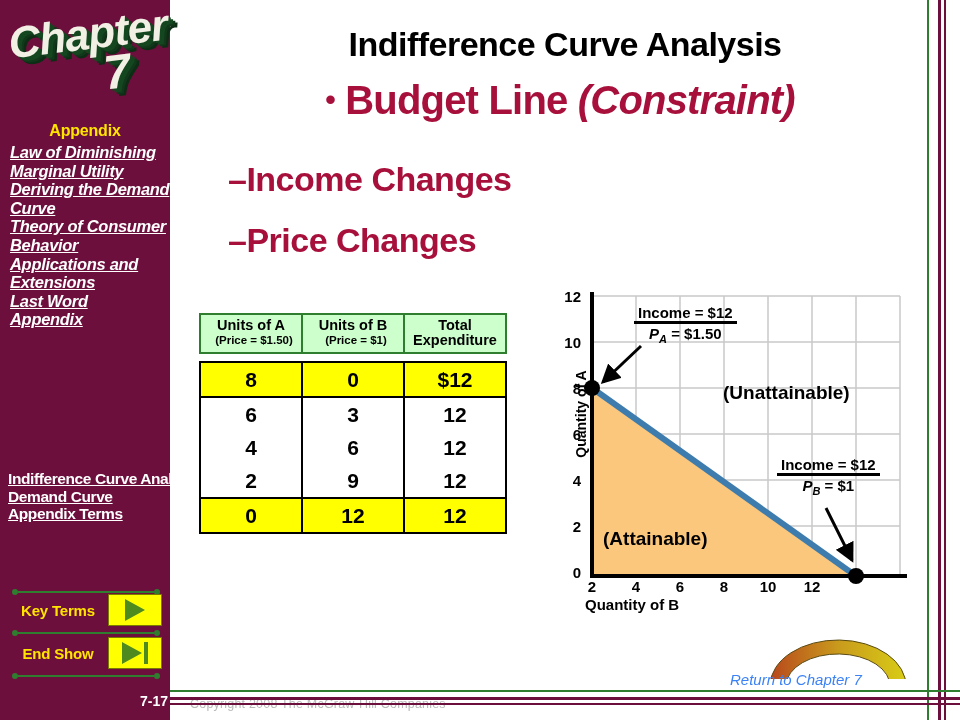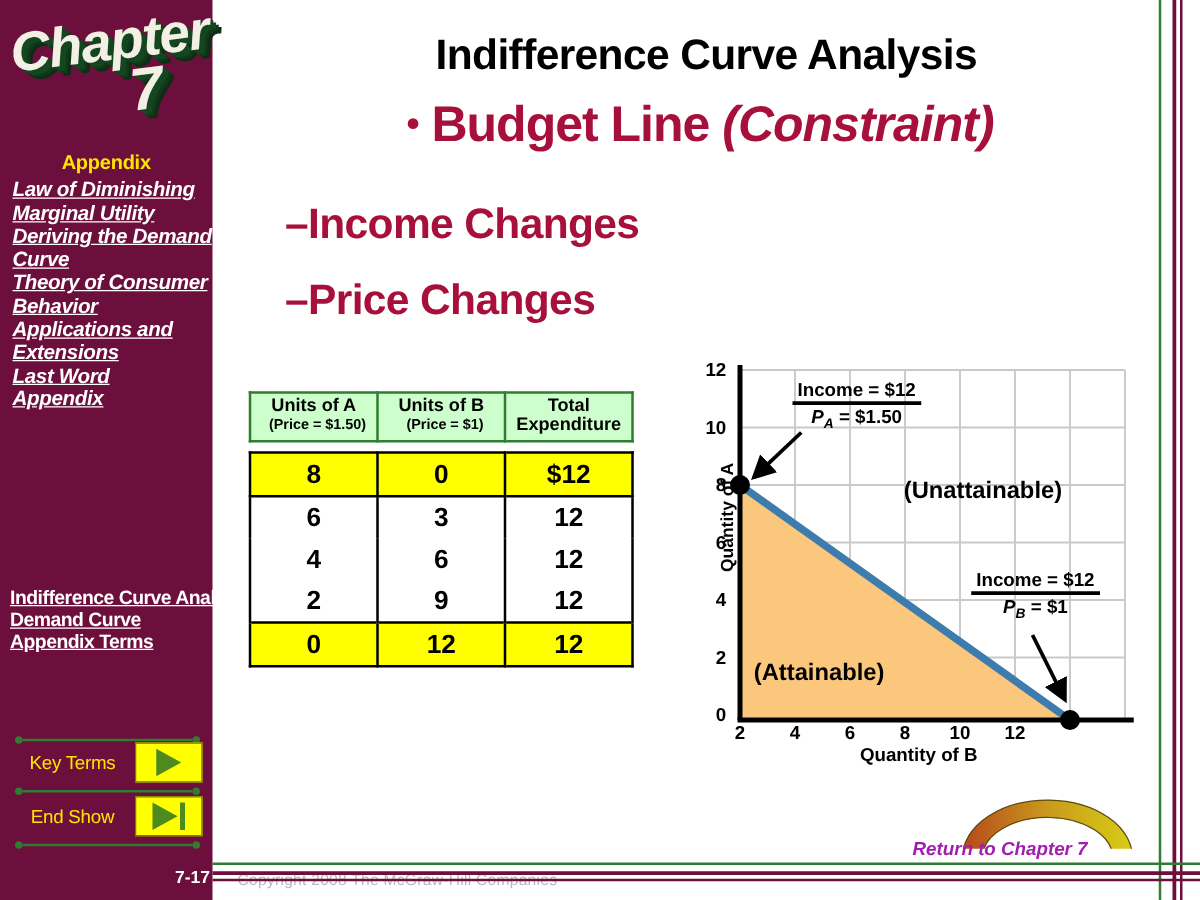--- a/index.html
+++ b/index.html
@@ -119,21 +119,21 @@
   .sep .dot.r { right: 0; }
 
   .navbtn-row {
     position: absolute;
     left: 8px; width: 160px; height: 36px;
     display: flex; align-items: center;
   }
   .navbtn-label {
     color: #ffe400;
     font-size: 15px;
-    font-weight: normal;
+    font-weight: bold;
     width: 100px;
     text-align: center;
     letter-spacing: -0.2px;
   }
   .navbtn-box {
     width: 52px; height: 30px;
     background: #ffff00;
     border: 1px solid #7a7a00;
     display: flex; align-items: center; justify-content: center;
     cursor: pointer;
@@ -248,21 +248,21 @@
     left: -24px; top: 118px;
     width: 120px;
     transform: rotate(-90deg);
     transform-origin: center center;
     text-align: center;
     font-size: 14px; font-weight: bold; color: #000;
   }
   .xlabel {
     position: absolute;
     left: 40px; top: 308px; width: 300px;
-    text-align: center;
+    text-align: left;
     font-size: 15px; font-weight: bold; color: #000;
   }
   .ytick {
     position: absolute;
     left: 0; width: 36px;
     text-align: right;
     font-size: 15px; font-weight: bold; color: #000;
   }
   .xtick {
     position: absolute;
@@ -294,22 +294,22 @@
   .return-wrap {
     position: absolute;
     left: 700px; top: 645px;
     width: 235px; height: 48px;
   }
   .return-text {
     position: absolute;
     left: 30px; top: 26px;
     font-size: 15px;
     font-style: italic;
-    font-weight: bold;
-    color: #a21caf;
+    font-weight: normal;
+    color: #3b82f6;
     white-space: nowrap;
     cursor: pointer;
   }
   .footer-copy {
     position: absolute;
     left: 190px; top: 697px;
     font-size: 12.5px;
     color: #b9b9b9;
     letter-spacing: 0.2px;
   }

